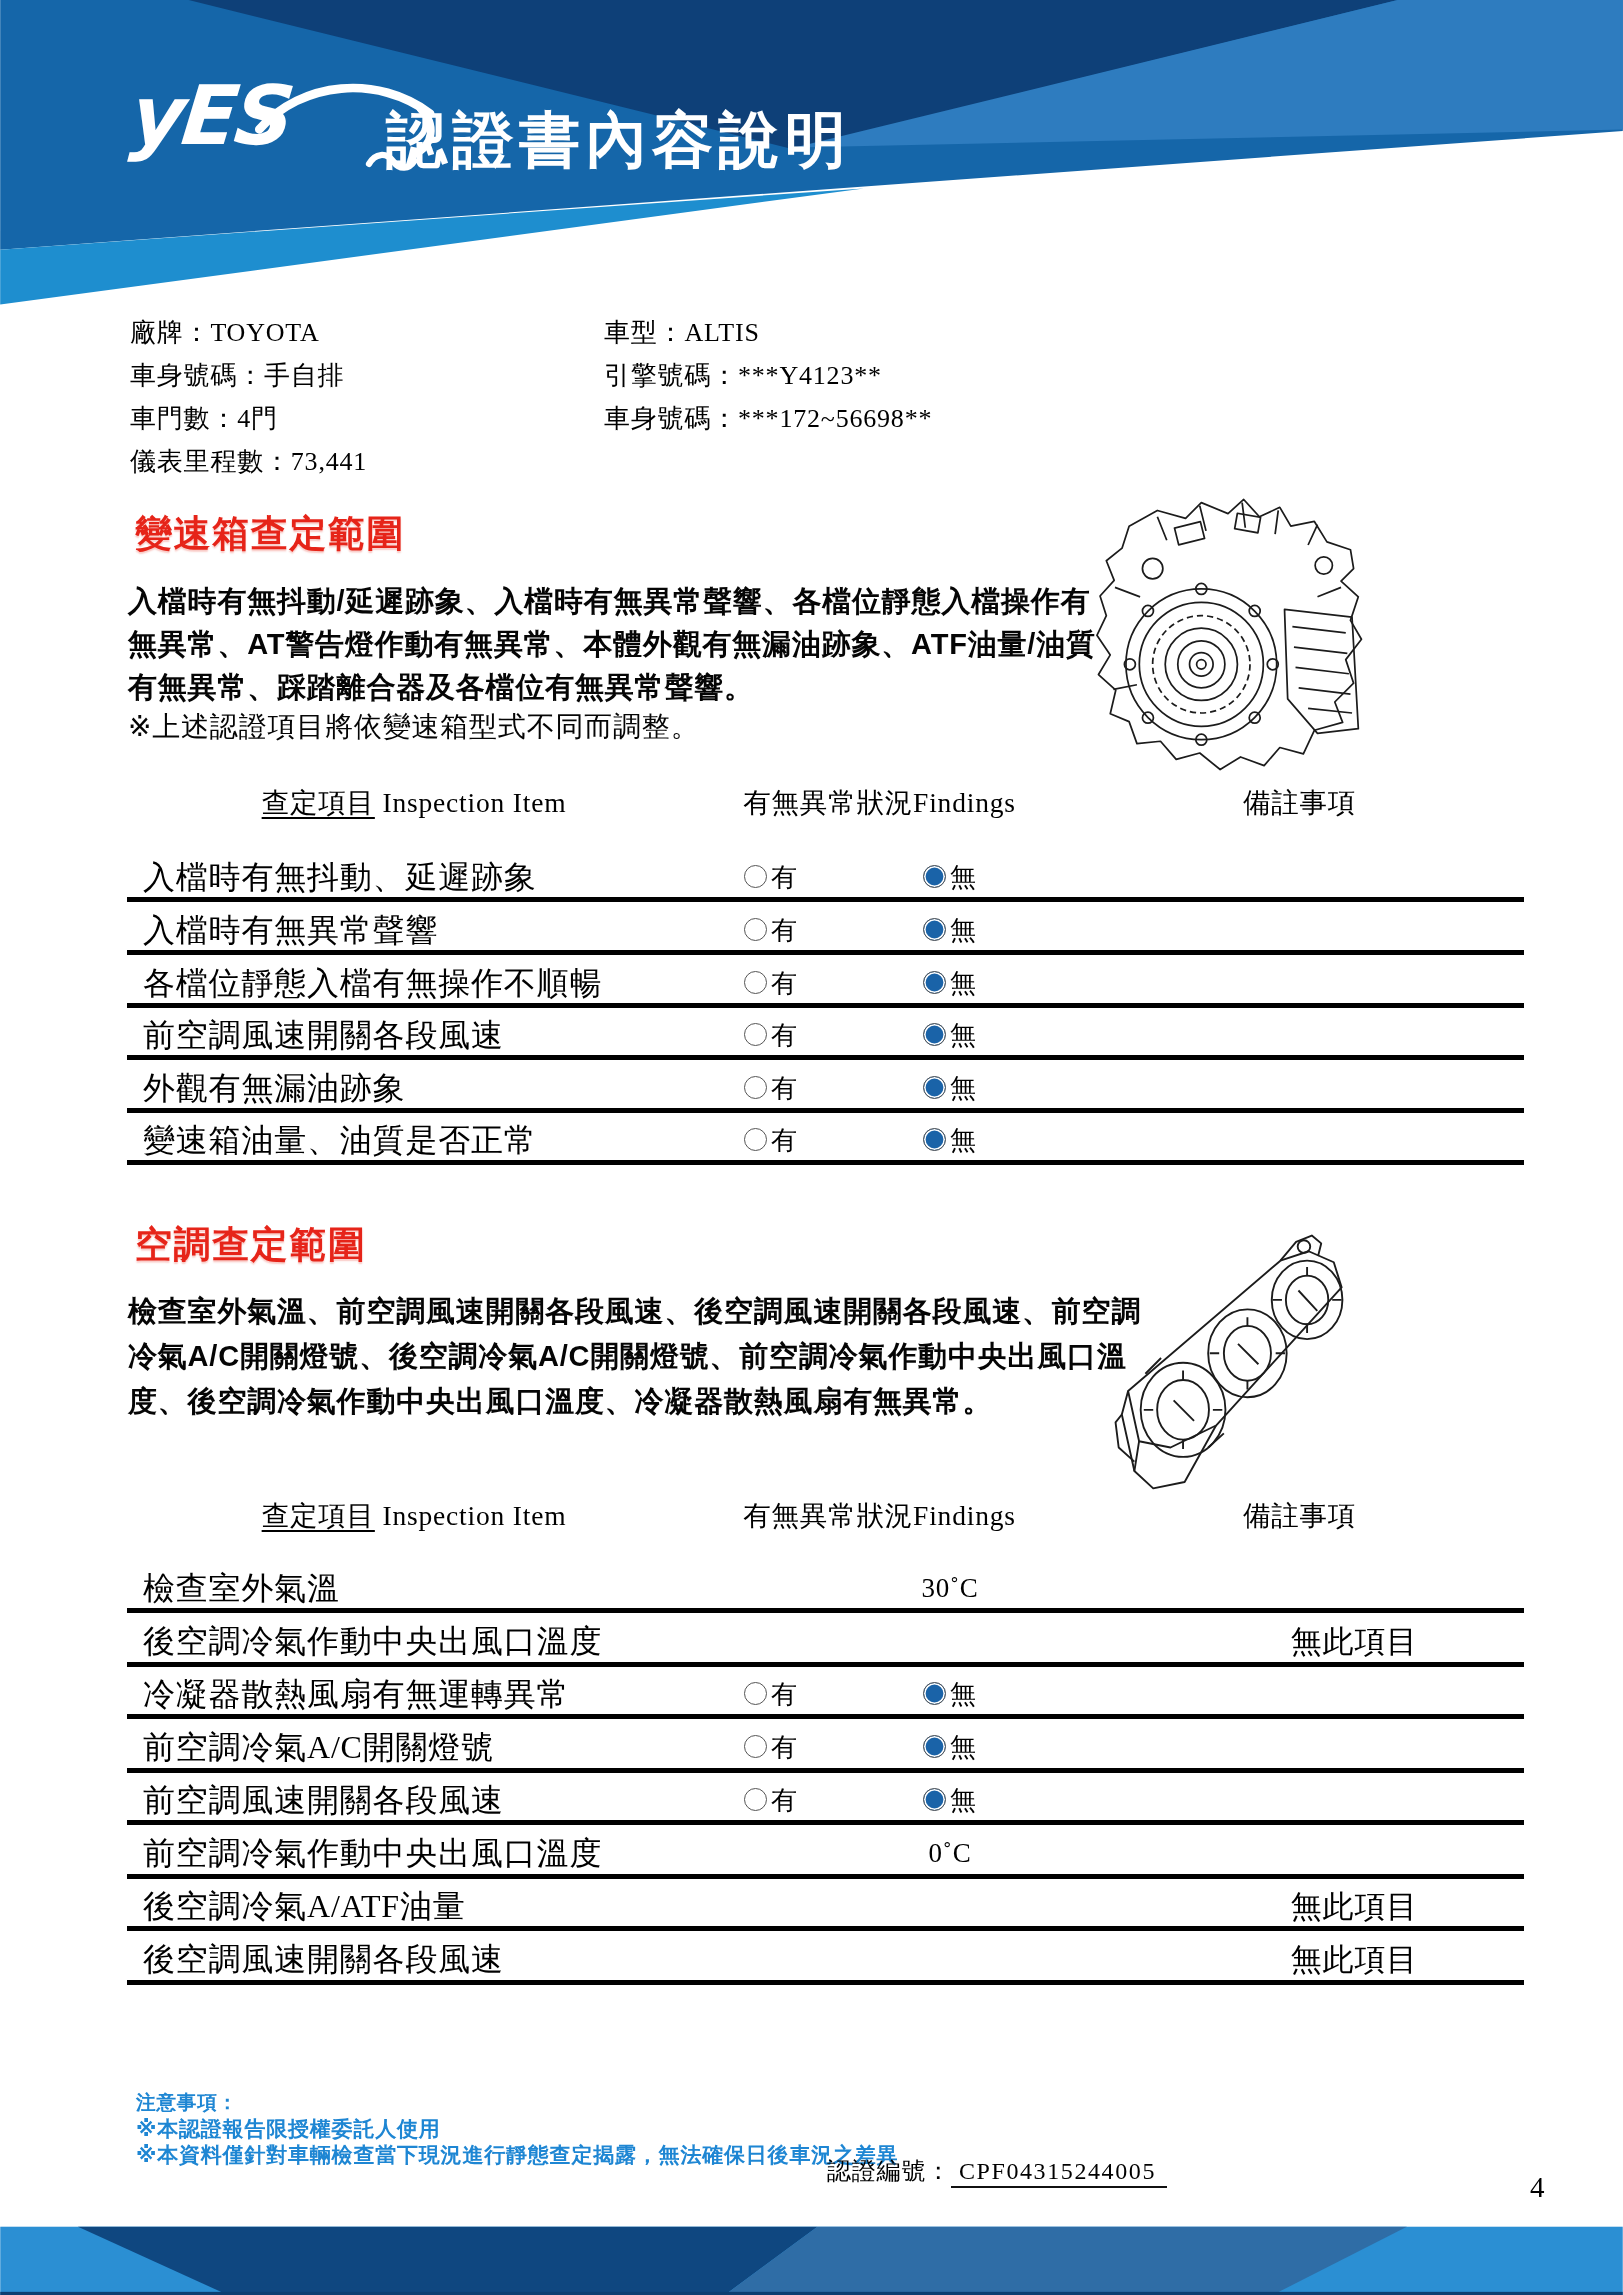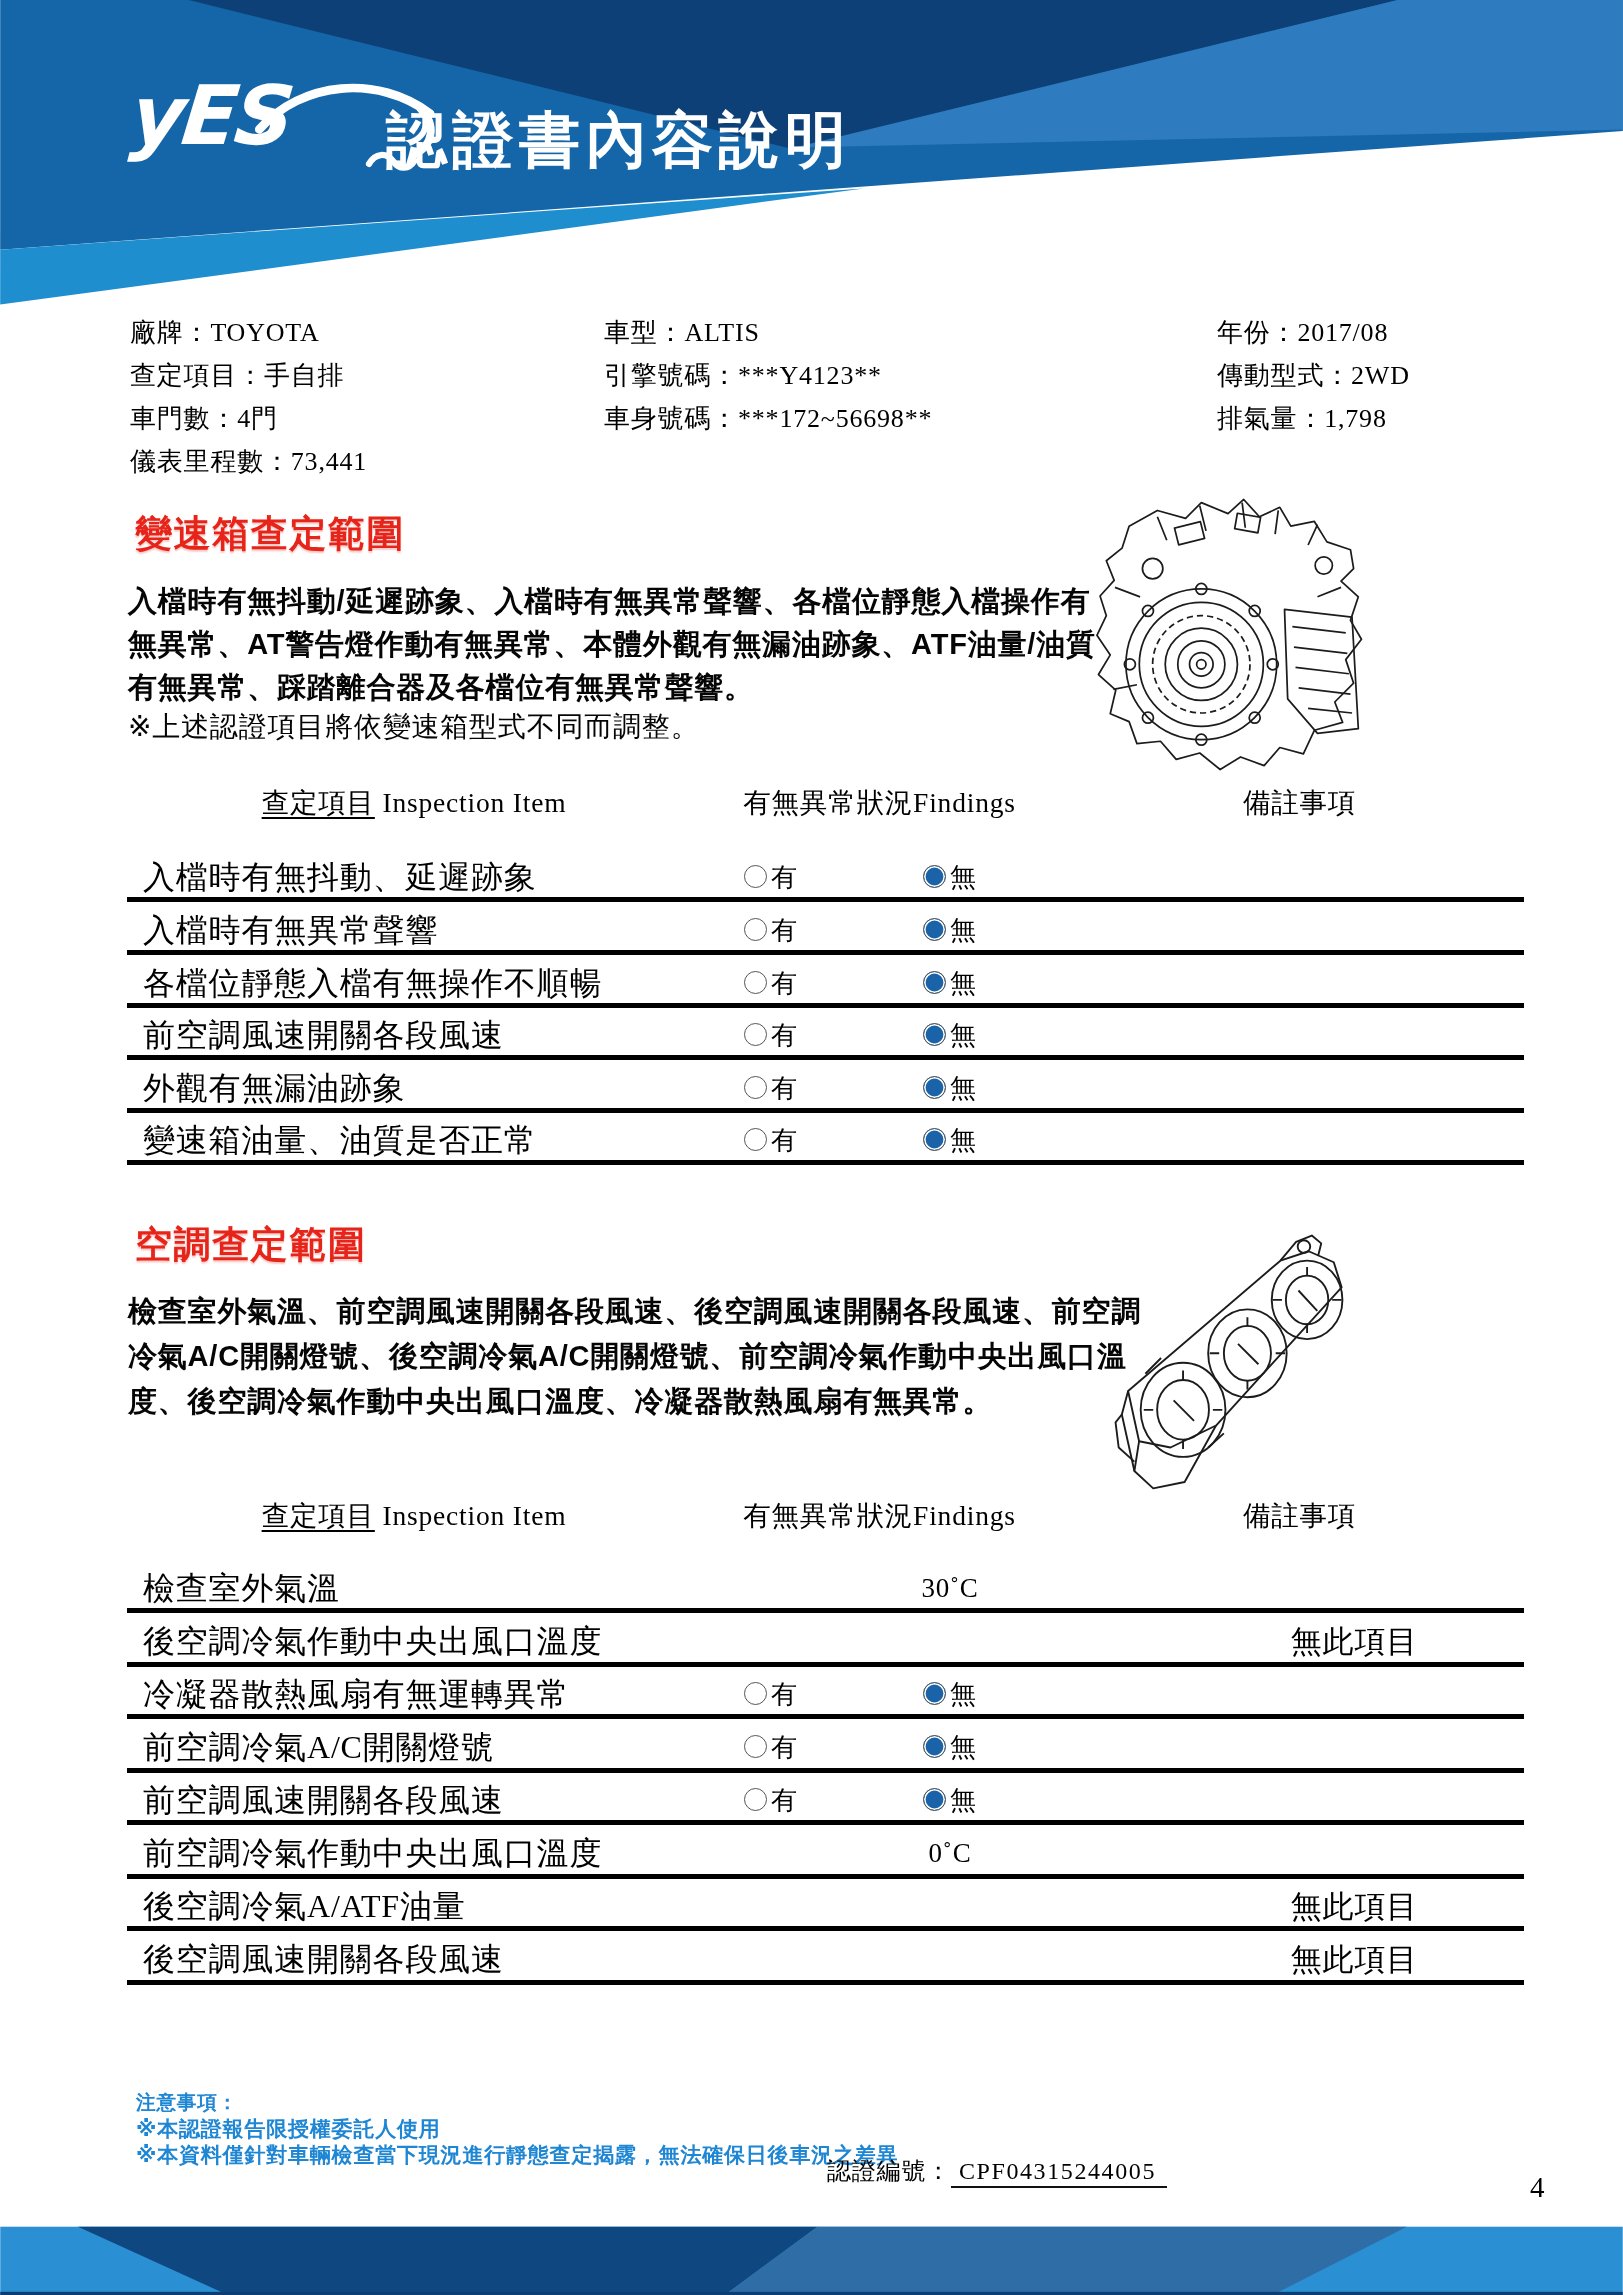--- a/index.html
+++ b/index.html
@@ -81,33 +81,28 @@
       <path d="M8,78 C62,16 160,8 226,58" stroke-width="11"></path>
       <path d="M214,52 c20,20 16,46 -8,58" stroke-width="10"></path>
       <path d="M148,122 c8,-14 22,-15 31,-3 c8,11 20,10 27,-1" stroke-width="8"></path>
     </g>
   </svg>
   <div class="header-title">認證書內容說明</div>
 
   <div class="info-wrap">
       <div class="info-col c0">
         <div class="info-line">廠牌：TOYOTA</div>
-        <div class="info-line">查定項目：手自排</div>
+        <div class="info-line">車身號碼：手自排</div>
         <div class="info-line">車門數：4門</div>
         <div class="info-line">儀表里程數：73,441</div>
       </div>
       <div class="info-col c1">
         <div class="info-line">車型：ALTIS</div>
         <div class="info-line">引擎號碼：***Y4123**</div>
         <div class="info-line">車身號碼：***172~56698**</div>
-      </div>
-      <div class="info-col c2">
-        <div class="info-line">年份：2017/08</div>
-        <div class="info-line">傳動型式：2WD</div>
-        <div class="info-line">排氣量：1,798</div>
       </div>
     </div>
 
   <div class="sec-title" style="top:509px;">變速箱查定範圍</div>
   <div class="sec-desc" style="top:580px;width:978px;">入檔時有無抖動/延遲跡象、入檔時有無異常聲響、各檔位靜態入檔操作有無異常、AT警告燈作動有無異常、本體外觀有無漏油跡象、ATF油量/油質有無異常、踩踏離合器及各檔位有無異常聲響。</div>
   <div class="sec-note" style="top:708px;">※上述認證項目將依變速箱型式不同而調整。</div>
 
   <svg class="line-art" style="left:1082px;top:493px;" width="314" height="283" viewBox="0 0 400 360">
     <g fill="none" stroke="#1c1c1c" stroke-width="2.2" stroke-linejoin="round">
       <path d="M60,42 L96,22 L132,32 L152,12 L186,26 L206,8 L226,30 L252,18 L266,42 L296,36 L312,62 L342,72 L346,96 L330,112 L352,132 L342,162 L356,186 L336,212 L346,242 L322,266 L332,292 L296,302 L282,332 L252,324 L232,347 L202,336 L176,352 L150,331 L120,339 L100,316 L70,319 L60,291 L36,281 L43,251 L21,231 L36,206 L19,181 L31,156 L23,131 L41,111 L31,86 L51,70 Z"></path>

